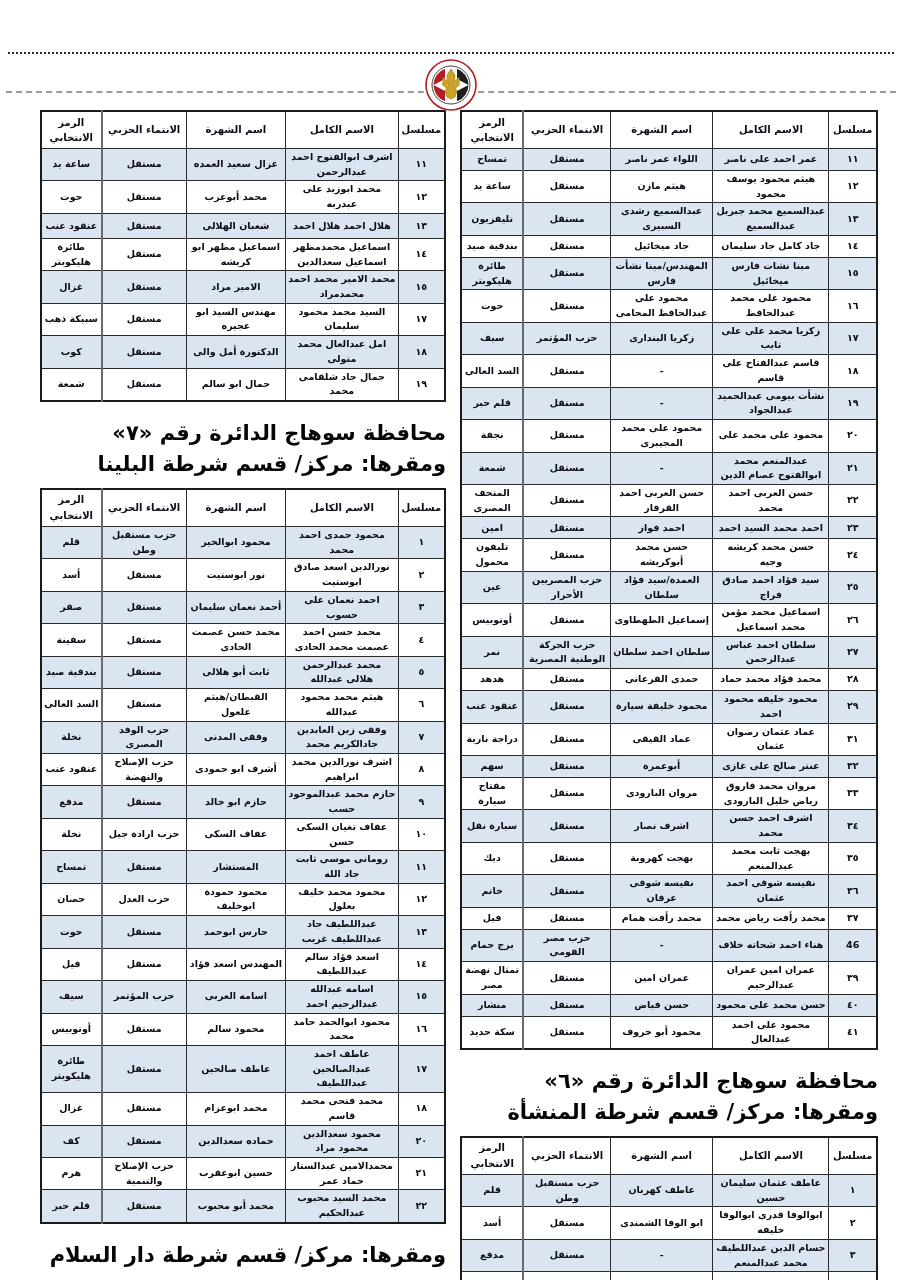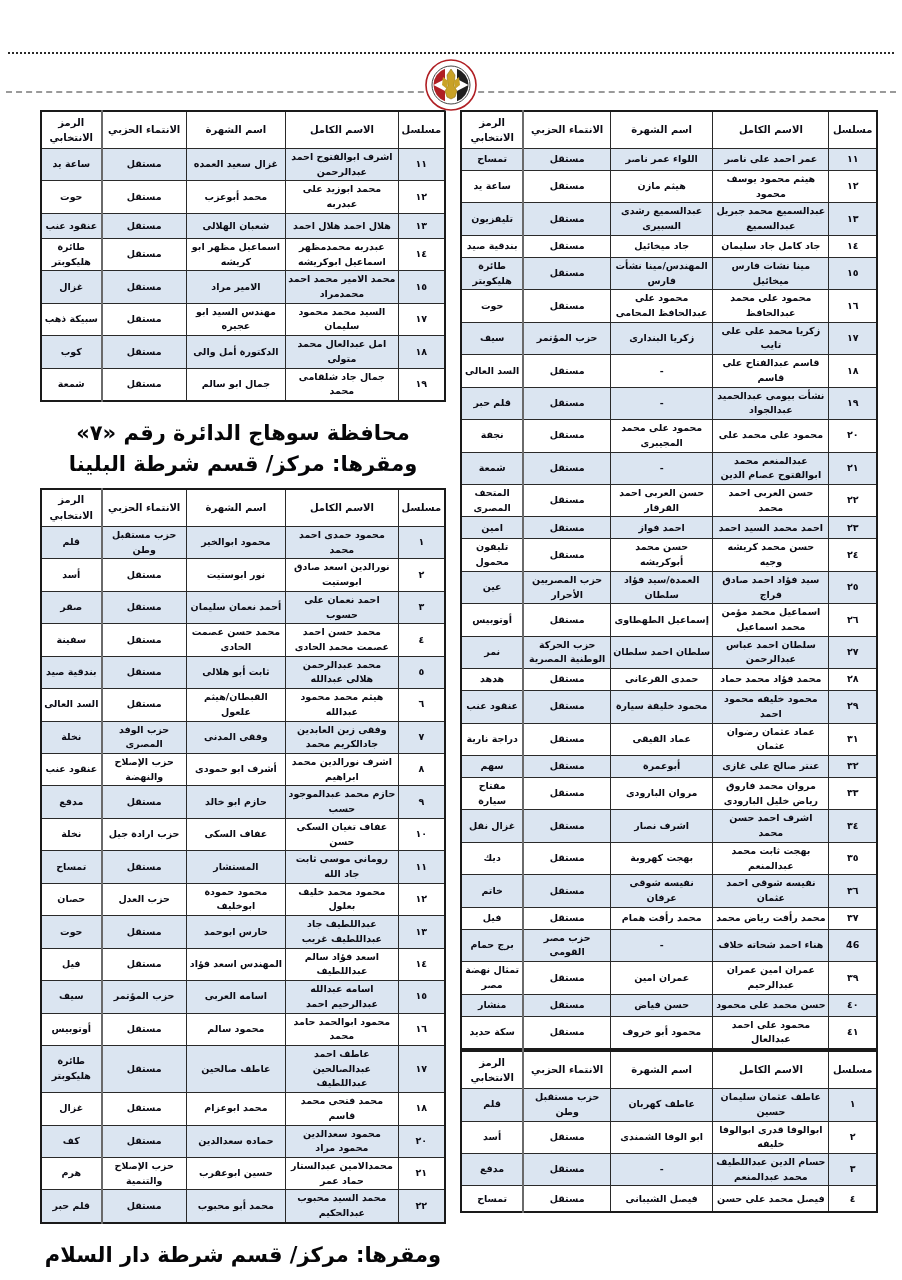--- a/index.html
+++ b/index.html
@@ -58,21 +58,20 @@
   table.cand th:nth-child(5), table.cand td:nth-child(5){width:14.5%;border-right:2px solid #6a6a6a;}
   table.cand tbody tr:nth-child(odd){background:#dbe5f1;}
   table.cand td{font-size:9.5px;}
 
   .t-a td{height:19px;font-size:9px;}
   .t-b td{height:23px;}
   .t-c td{height:22px;}
   .t-d td{height:20px;}
 
   .district-header{
-    text-align:center;
     font-weight:bold;
     font-size:21px;
     line-height:1.45;
     margin:16px 0 9px 0;
     color:#060608;
   }
 </style>
 </head>
 <body>
 
@@ -259,21 +258,21 @@
             <td>مروان محمد فاروق رياض خليل البارودى</td>
             <td>مروان البارودى</td>
             <td>مستقل</td>
             <td>مفتاح سيارة</td>
           </tr>
           <tr>
             <td>٣٤</td>
             <td>اشرف احمد حسن محمد</td>
             <td>اشرف نصار</td>
             <td>مستقل</td>
-            <td>غزال نقل</td>
+            <td>سيارة نقل</td>
           </tr>
           <tr>
             <td>٣٥</td>
             <td>بهجت ثابت محمد عبدالمنعم</td>
             <td>بهجت كهروبة</td>
             <td>مستقل</td>
             <td>ديك</td>
           </tr>
           <tr>
             <td>٣٦</td>
@@ -313,20 +312,24 @@
           <tr>
             <td>٤١</td>
             <td>محمود على احمد عبدالعال</td>
             <td>محمود أبو خروف</td>
             <td>مستقل</td>
             <td>سكة حديد</td>
           </tr>
         </tbody>
       </table>
 
+    <div class="district-header">
+      <div>محافظة سوهاج الدائرة رقم «٦»</div>
+      <div>ومقرها: مركز/ قسم شرطة المنشأة</div>
+    </div>
 
     <table class="cand t-b">
         <thead>
           <tr>
             <th>مسلسل</th>
             <th>الاسم الكامل</th>
             <th>اسم الشهرة</th>
             <th>الانتماء الحزبي</th>
             <th>الرمز الانتخابي</th>
           </tr>
@@ -392,21 +395,21 @@
           </tr>
           <tr>
             <td>١٣</td>
             <td>هلال احمد هلال احمد</td>
             <td>شعبان الهلالى</td>
             <td>مستقل</td>
             <td>عنقود عنب</td>
           </tr>
           <tr>
             <td>١٤</td>
-            <td>عبدربه محمدمظهر اسماعيل ابوكريشه</td>
+            <td>اسماعيل محمدمظهر اسماعيل سعدالدين</td>
             <td>اسماعيل مظهر ابو كريشه</td>
             <td>مستقل</td>
             <td>طائرة هليكوبتر</td>
           </tr>
           <tr>
             <td>١٥</td>
             <td>محمد الامير محمد احمد محمدمراد</td>
             <td>الامير مراد</td>
             <td>مستقل</td>
             <td>غزال</td>

